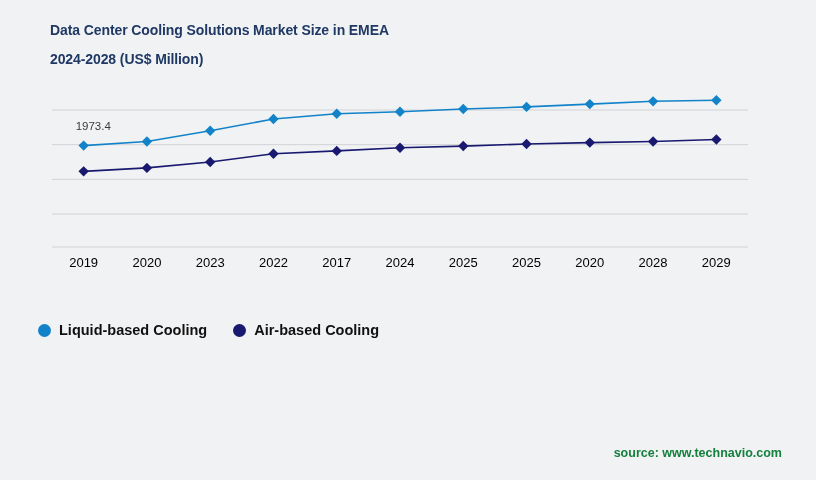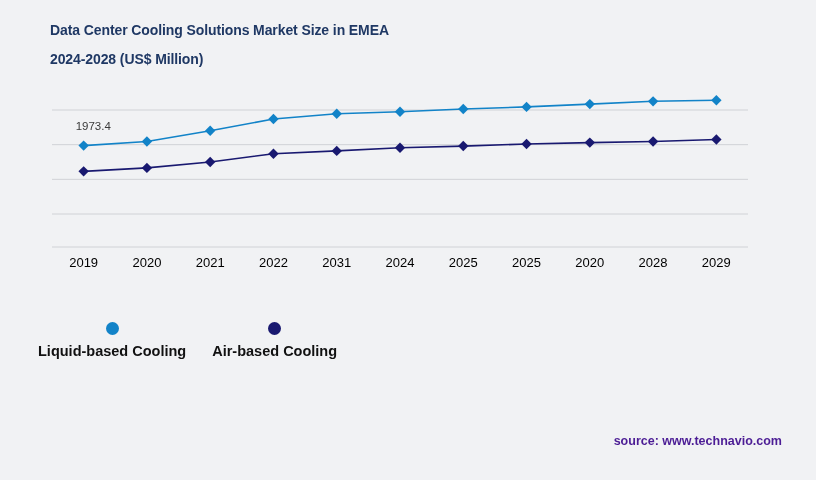--- a/index.html
+++ b/index.html
@@ -64,41 +64,40 @@
     left: 38px;
     top: 322px;
     display: flex;
     align-items: center;
     gap: 26px;
   }
   .legend-item {
     display: flex;
     align-items: center;
     gap: 8px;
-    flex-direction: column;
   }
   .legend-dot {
     width: 13px;
     height: 13px;
     border-radius: 50%;
     display: inline-block;
   }
   .legend-label {
     font-size: 14.5px;
     font-weight: bold;
     color: #111111;
     line-height: 16px;
   }
   .source {
     position: absolute;
     right: 34px;
-    bottom: 32px;
+    bottom: 20px;
     font-size: 12.5px;
     font-weight: bold;
-    color: #4c1d95;
+    color: #15803d;
     margin-left: 29px;
   }
   .point-label {
     position: absolute;
     font-size: 11.5px;
     color: #3a3a3a;
   }
 </style>
 </head>
 <body>
@@ -149,23 +148,23 @@
             <path d="M 716.3636363636364 44.266666666666666 L 721.5636363636364 49.46666666666667 L 716.3636363636364 54.66666666666667 L 711.1636363636363 49.46666666666667 Z" fill="#191970"></path>
           </g>
         </g>
     </svg>
     <div class="point-label" id="anno-0" style="left: 75.6364px; top: 29.5888px;">1973.4</div>
   </div>
 
   <div class="xaxis" id="xaxis-row">
       <div class="xtick">2019</div>
       <div class="xtick">2020</div>
-      <div class="xtick">2021</div>
+      <div class="xtick">2023</div>
       <div class="xtick">2022</div>
-      <div class="xtick">2031</div>
+      <div class="xtick">2017</div>
       <div class="xtick">2024</div>
       <div class="xtick">2025</div>
       <div class="xtick">2025</div>
       <div class="xtick">2020</div>
       <div class="xtick">2028</div>
       <div class="xtick">2029</div>
     </div>
 
   <div class="legend" id="legend-row">
       <div class="legend-item">

